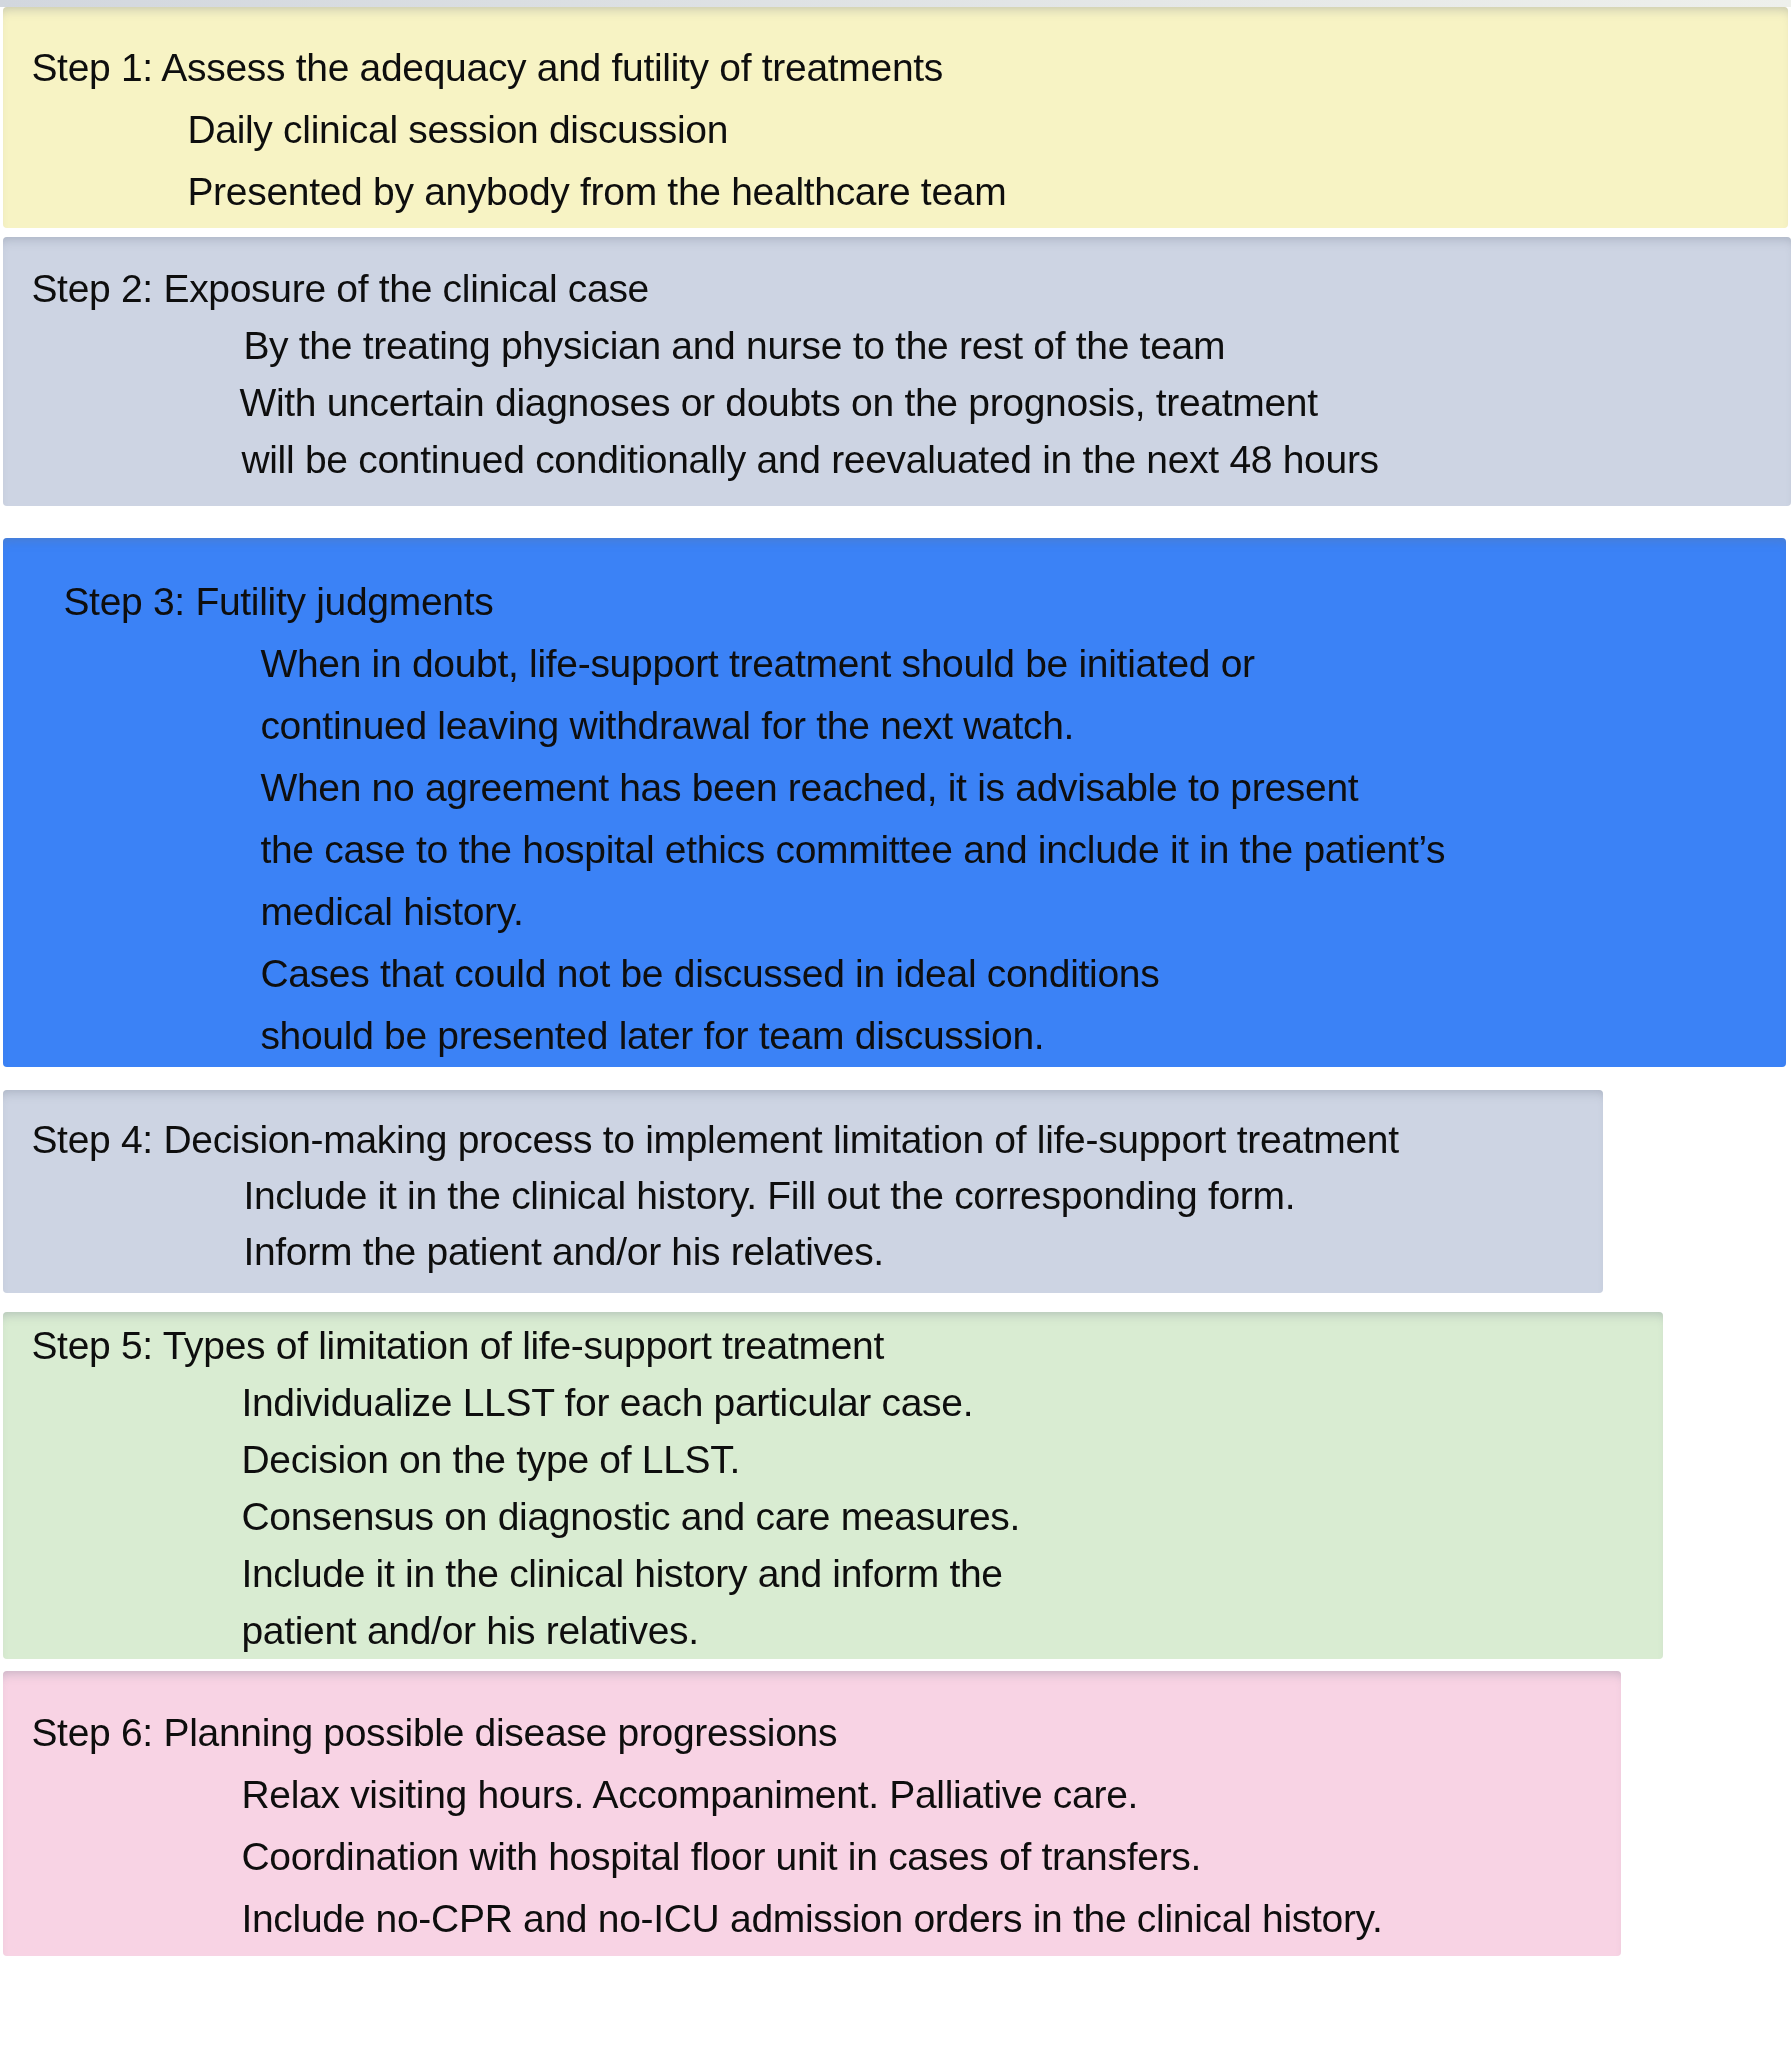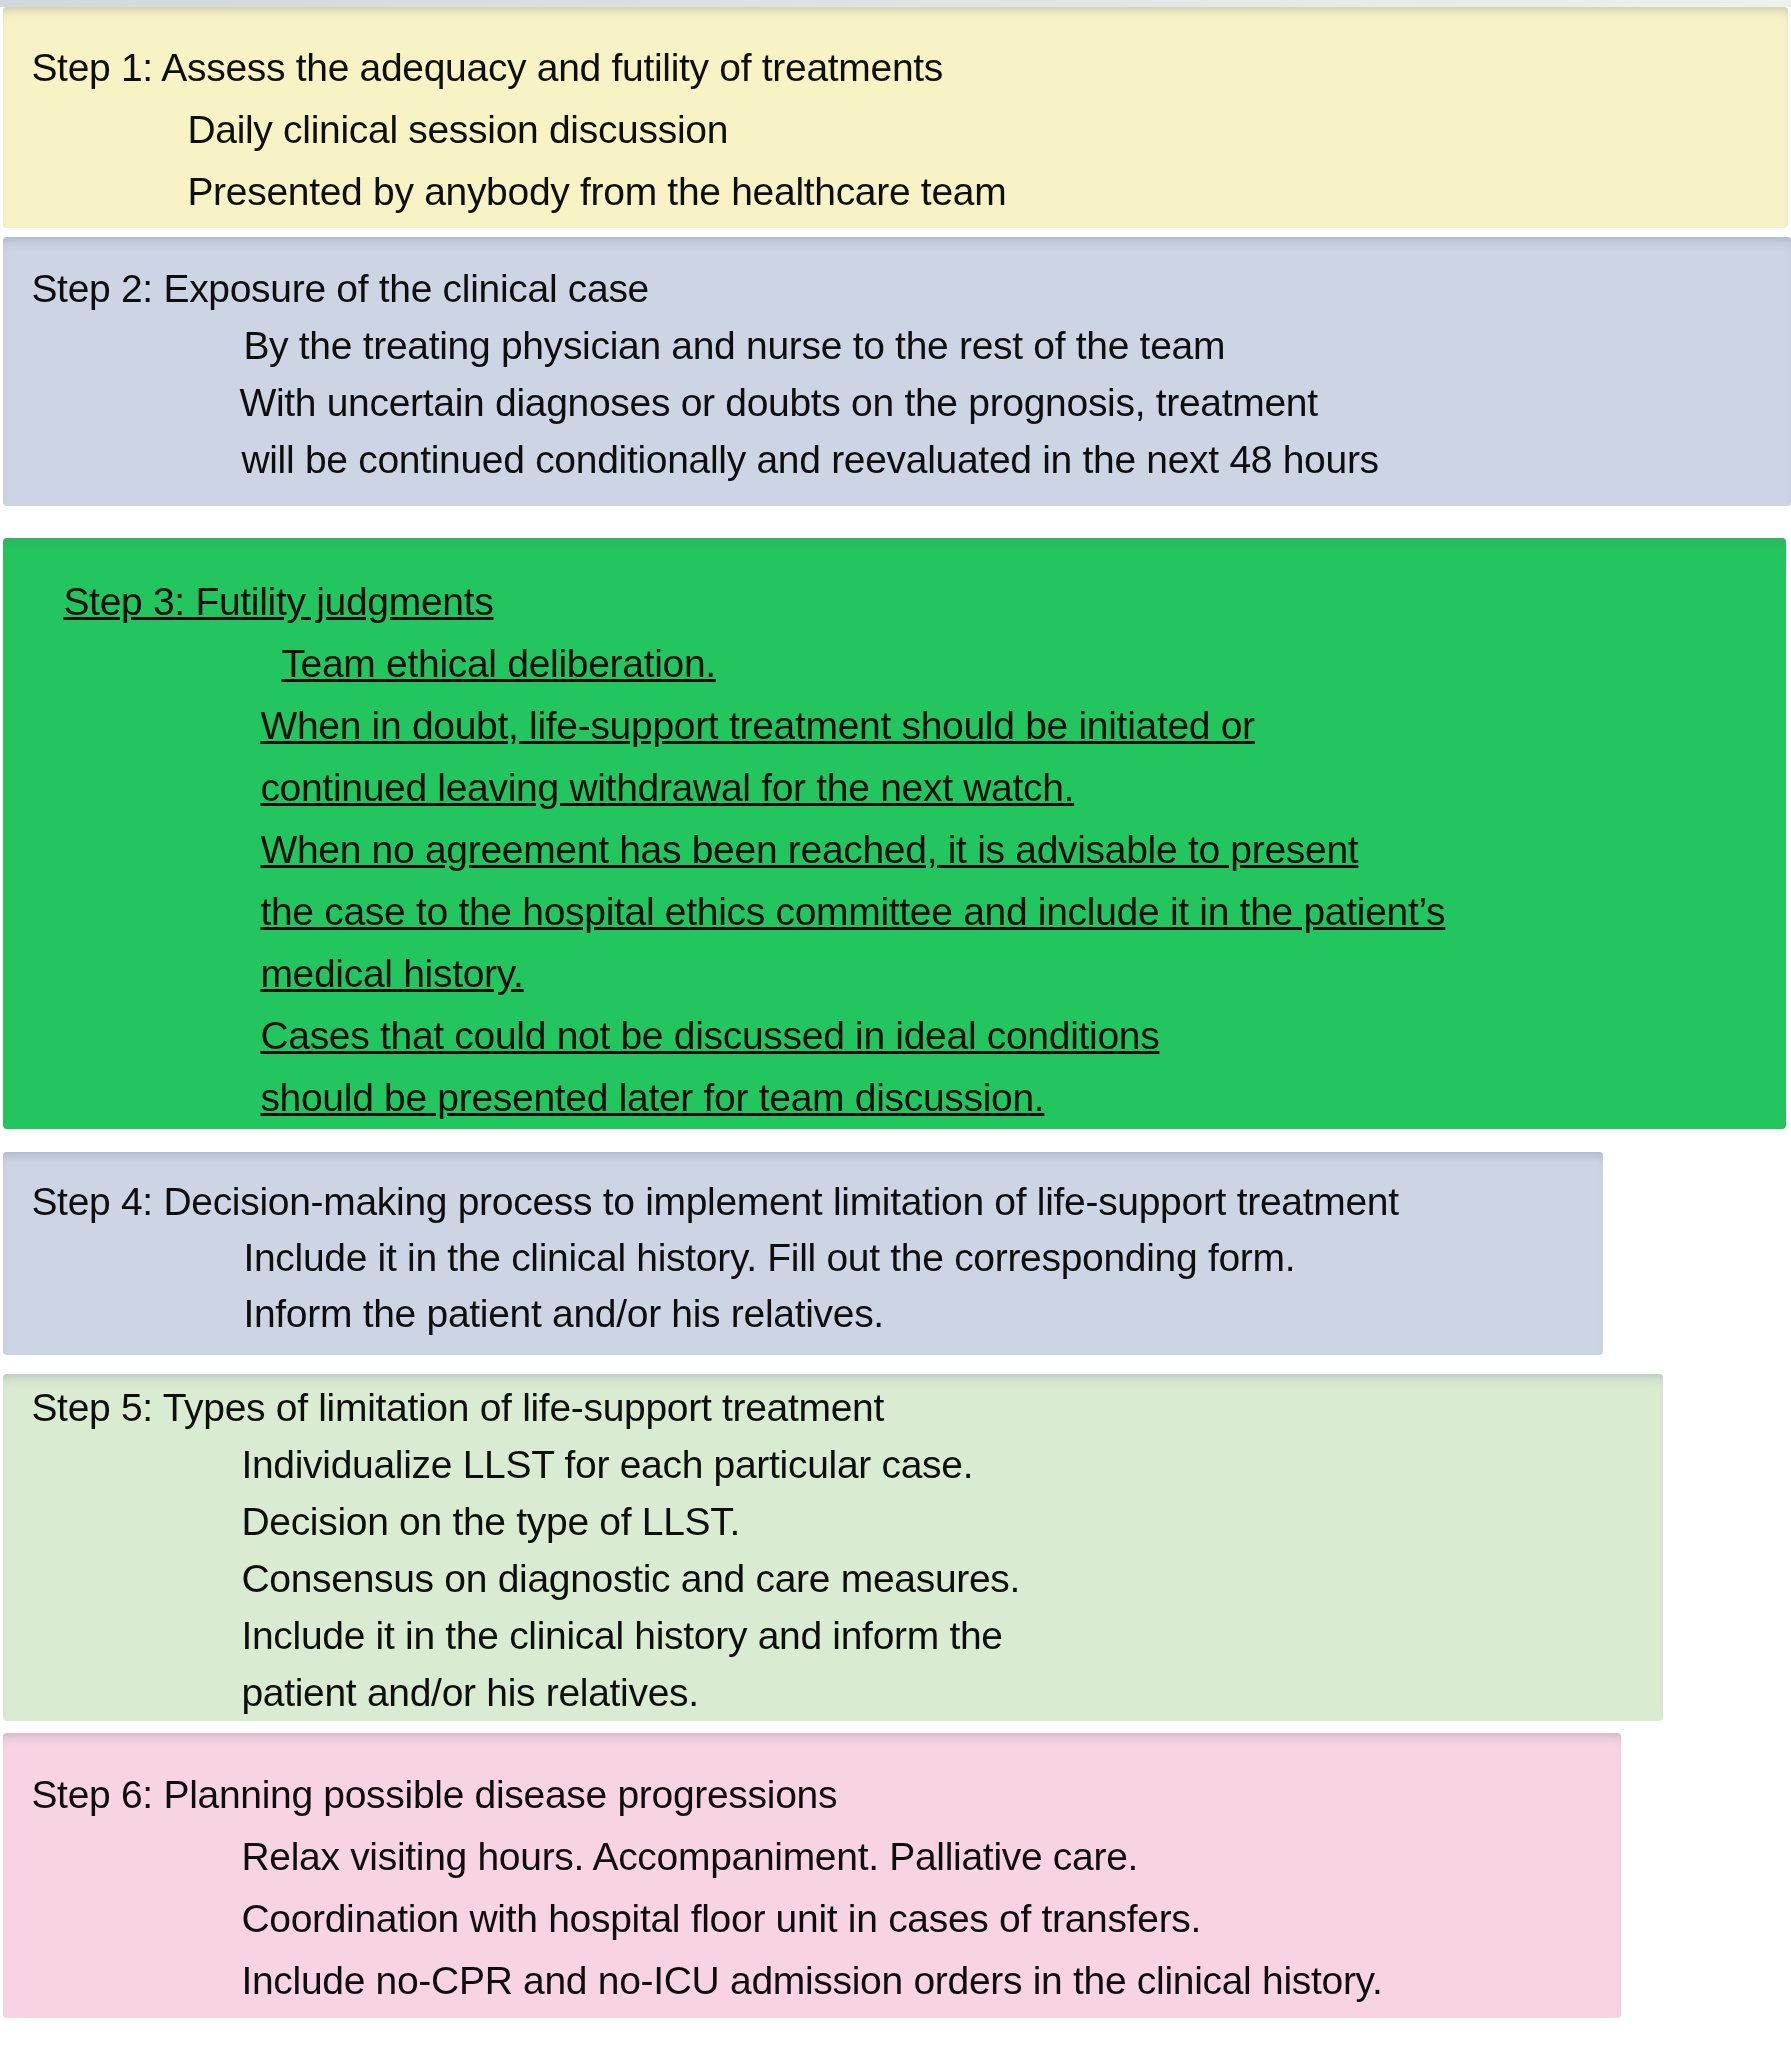--- a/index.html
+++ b/index.html
@@ -57,23 +57,22 @@
   <div class="line pl215">Presented by anybody from the healthcare team</div>
 </div>
 
 <div class="step-box box2" style="background-color: rgb(205, 212, 227);">
   <div class="line pl33">Step 2: Exposure of the clinical case</div>
   <div class="line pl280">By the treating physician and nurse to the rest of the team</div>
   <div class="line pl276">With uncertain diagnoses or doubts on the prognosis, treatment</div>
   <div class="line pl278">will be continued conditionally and reevaluated in the next 48 hours</div>
 </div>
 
-<div class="step-box box3" style="background-color: #22c55e; text-decoration: underline;">
+<div class="step-box box3" style="background-color: #3b82f6;">
   <div class="line pl70">Step 3: Futility judgments</div>
-  <div class="line pl325">Team ethical deliberation.</div>
   <div class="line pl300">When in doubt, life-support treatment should be initiated or</div>
   <div class="line pl300">continued leaving withdrawal for the next watch.</div>
   <div class="line pl300">When no agreement has been reached, it is advisable to present</div>
   <div class="line pl300">the case to the hospital ethics committee and include it in the patient’s</div>
   <div class="line pl300">medical history.</div>
   <div class="line pl300">Cases that could not be discussed in ideal conditions</div>
   <div class="line pl300">should be presented later for team discussion.</div>
 </div>
 
 <div class="step-box box4" style="background-color: rgb(205, 212, 227);">

